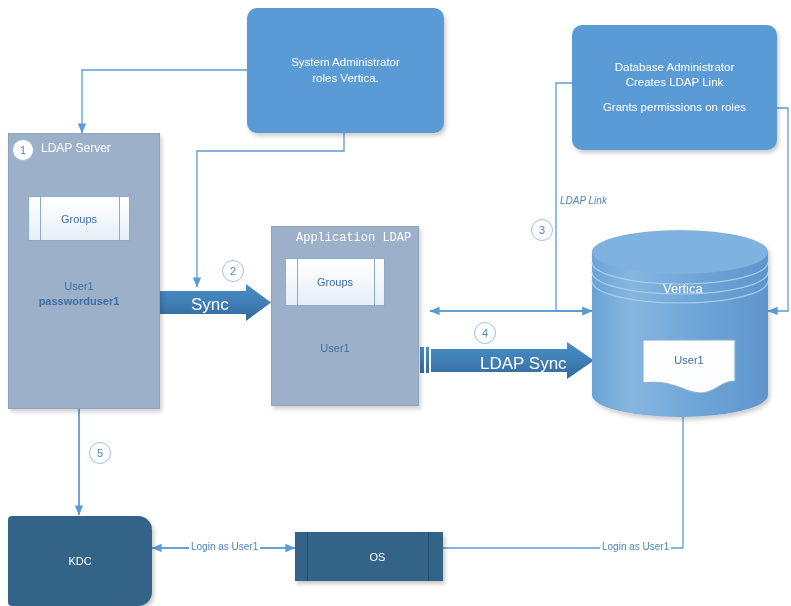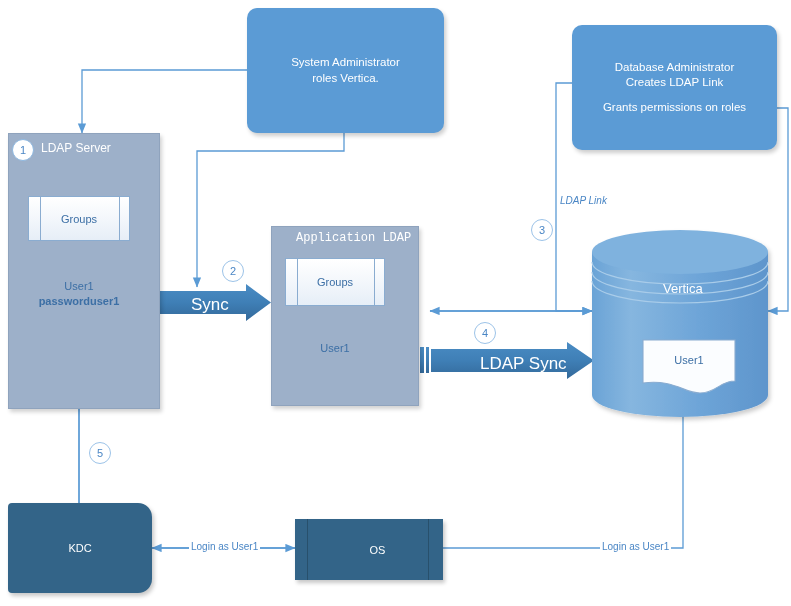--- a/index.html
+++ b/index.html
@@ -44,21 +44,21 @@
     border:1px solid #8AACD0;box-sizing:border-box;
   }
   .proc .vr{position:absolute;top:0;bottom:0;width:0;border-left:1px solid #8AACD0;}
   .proc .lbl{position:absolute;left:0;right:0;top:50%;transform:translateY(-50%);
     text-align:center;color:#3C6FA5;font-size:11px;}
 
   
   .dark{
     position:absolute;background:#336488;color:#fff;font-size:11px;
     display:flex;align-items:center;justify-content:center;
-    box-shadow:2px 3px 4px rgba(0,0,0,.22);box-sizing:border-box;
+    box-shadow:2px 3px 4px rgba(0,0,0,.22);box-sizing:border-box;margin-top:13px;
   }
   .dark.round{border-radius:4px 14px 14px 4px;}
   .dark .vr{position:absolute;top:0;bottom:0;width:0;border-left:1px solid #28506c;}
 
   .edge-label{position:absolute;color:#4a86c5;font-size:10px;background:#fff;
     padding:0 2px;white-space:nowrap;}
 
   
   #vec{position:absolute;left:0;top:0;width:791px;height:606px;pointer-events:none;}
 
@@ -198,21 +198,21 @@
 
 
   <div class="abs" style="left:643px;top:340px;width:92px;height:55px;">
     <div style="position:absolute;left:0;right:0;top:14px;text-align:center;color:#3C6FA5;font-size:11px;">User1</div>
   </div>
 
   <div class="dark round" style="left:8px;top:503px;width:144px;height:90px;">
     <span>KDC</span>
   </div>
 
-  <div class="dark" style="left:295px;top:519px;width:148px;height:61px;padding-left:17px;">
+  <div class="dark" style="left:295px;top:519px;width:148px;height:49px;padding-left:17px;">
     <span class="vr" style="left:12px;"></span>
     <span class="vr" style="left:133px;"></span>
     <span>OS</span>
   </div>
 
   <div class="blockarrow-label" style="left:191px;top:295px;">Sync</div>
   <div class="numcirc ghost" style="left:222px;top:260px;">2</div>
 
   <div class="edge-label" style="left:558px;top:195px;font-style:italic;">LDAP Link</div>
   <div class="numcirc ghost" style="left:531px;top:219px;">3</div>

